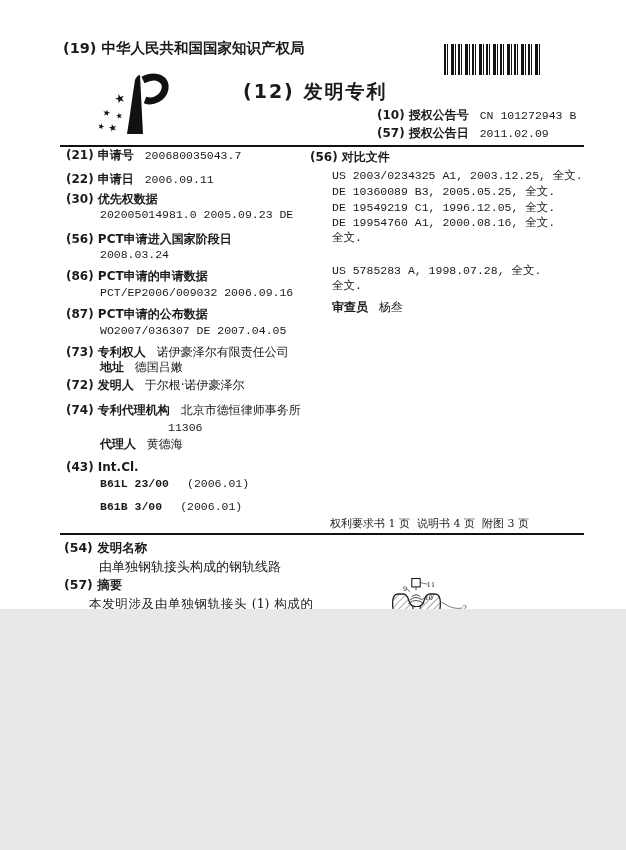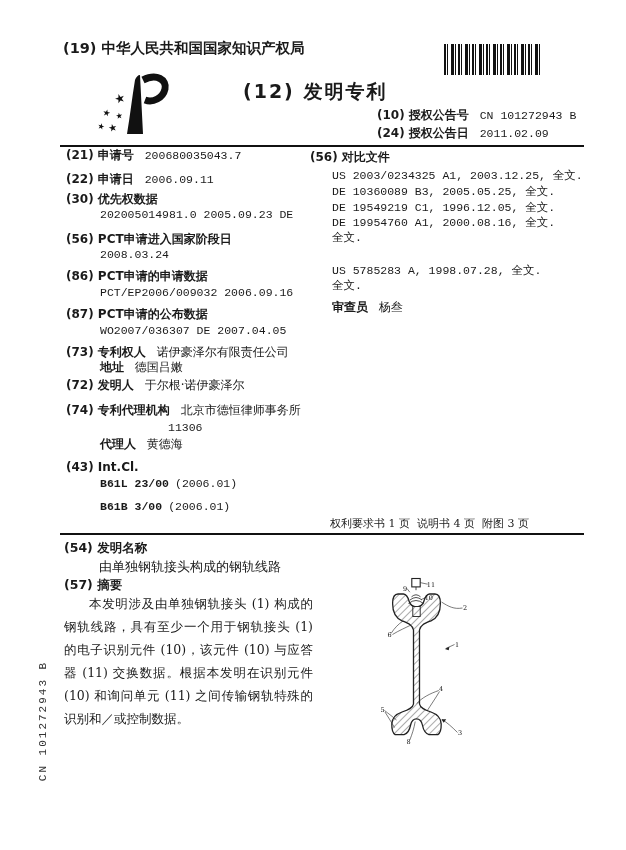--- a/index.html
+++ b/index.html
@@ -1,37 +1,37 @@
 <!DOCTYPE html>
 <html><head>
 <meta charset="utf-8">
 <style>
   html,body{margin:0;padding:0;background:#e8e8e8;}
-  .page{position:relative;width:626px;height:850px;background:#ffffff;overflow:hidden;
+  .page{position:relative;width:626px;height:609px;background:#ffffff;overflow:hidden;
         color:#1a1a1a;font-family:"DejaVu Serif","Liberation Serif",serif;}
   .ln{position:absolute;white-space:nowrap;font-size:12px;line-height:15px;}
   .lbl{font-family:"DejaVu Sans","Liberation Sans",sans-serif;font-weight:700;}
   .val{margin-left:7px;}
   .mono{font-family:"Liberation Mono","DejaVu Sans Mono",monospace;font-size:11.5px;}
   .rule{position:absolute;left:60px;width:524px;height:2px;background:#111;}
   .office{position:absolute;left:63px;top:39px;font-size:14.5px;font-weight:700;
           font-family:"DejaVu Sans","Liberation Sans",sans-serif;}
   .doctype{position:absolute;left:243px;top:79px;font-size:19px;font-weight:700;
            font-family:"DejaVu Sans","Liberation Sans",sans-serif;letter-spacing:2px;}
   .barcode{position:absolute;left:444px;top:44px;width:97px;height:31px;
            background-image:repeating-linear-gradient(90deg,#111 0px,#111 2px,#fff 2px,#fff 3px,
            #111 3px,#111 4px,#fff 4px,#fff 7px,#111 7px,#111 10px,#fff 10px,#fff 11px,
            #111 11px,#111 12px,#fff 12px,#fff 14px);}
   .publine{position:absolute;white-space:nowrap;font-size:12px;text-align:center;}
   .pages{position:absolute;left:330px;top:516px;font-size:11px;white-space:pre;}
   .abstract{position:absolute;left:64px;top:592px;width:249px;font-size:12.5px;line-height:23px;
             text-align:justify;text-indent:2em;}
   .ipc{font-family:"Liberation Mono","DejaVu Sans Mono",monospace;
        font-weight:700;font-size:11.5px;text-align:center;}
-  .ipcver{font-style:normal;font-weight:400;margin-left:6px;}
+  .ipcver{font-style:normal;font-weight:400;margin-left:18px;}
   .sidecode{position:absolute;left:-30px;top:713px;width:150px;height:16px;text-align:center;
             transform:rotate(-90deg);font-family:"Liberation Mono","DejaVu Sans Mono",monospace;
             font-size:11px;letter-spacing:2px;color:#333;}
   svg{display:block;}
 </style>
 </head>
 <body>
 
 <div class="page">
 
@@ -48,21 +48,21 @@
     <text x="23" y="62" font-size="10" fill="#111" transform="rotate(-12 23 62)">★</text>
   </svg>
 
   <div class="doctype">(12) 发明专利</div>
 
   <div class="publine" style="left:377px;top:107px">
     <span class="lbl">(10) 授权公告号</span>
     <span class="mono val">CN 101272943 B</span>
   </div>
   <div class="publine" style="left:377px;top:125px">
-    <span class="lbl">(24) 授权公告日</span>
+    <span class="lbl">(57) 授权公告日</span>
     <span class="mono val">2011.02.09</span>
   </div>
 
   <div class="rule" style="top:145px"></div>
 
   <div class="ln" style="left:66px;top:148px">
     <span class="lbl">(21) 申请号</span>
     <span class="mono val">200680035043.7</span>
   </div>
   <div class="ln" style="left:66px;top:172px">

